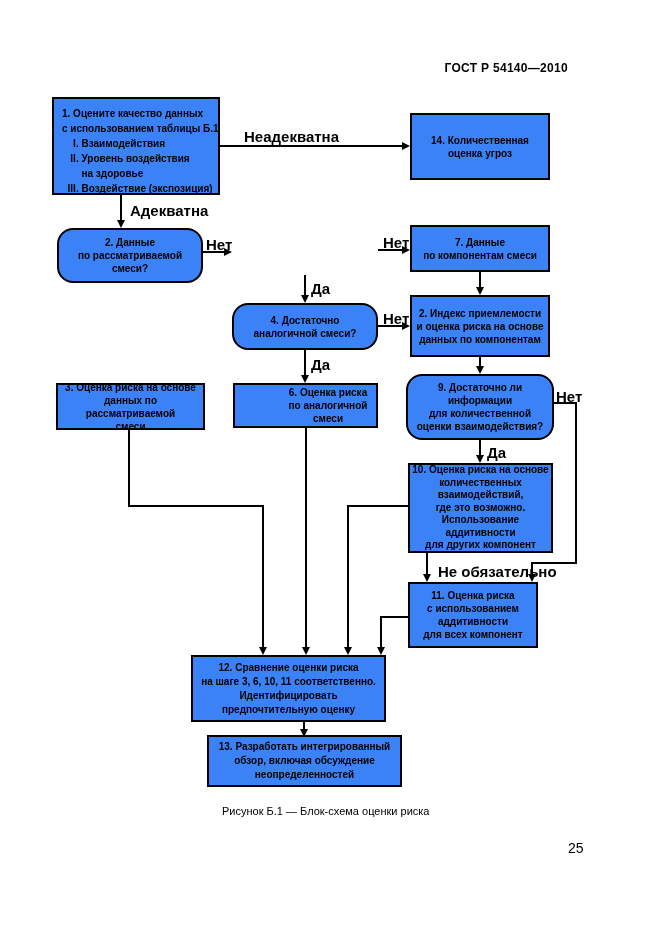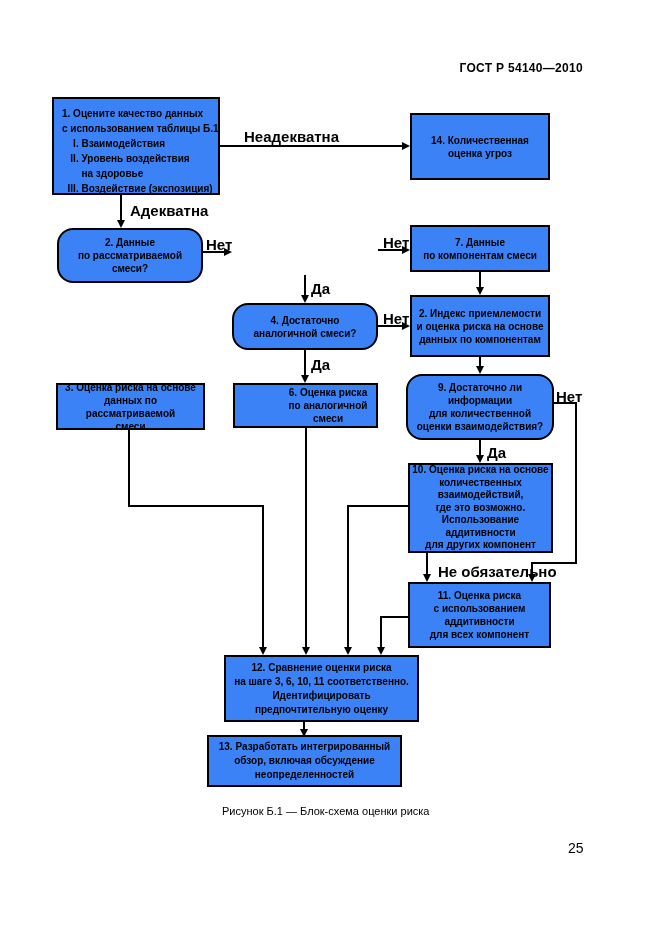--- a/index.html
+++ b/index.html
@@ -1,43 +1,43 @@
 <!DOCTYPE html>
 <html><head>
 <meta charset="utf-8">
 <style>
   html,body{margin:0;padding:0;background:#fff;}
   .page{
     position:relative;width:661px;height:935px;background:#ffffff;
     font-family:"Liberation Sans",sans-serif;color:#000;overflow:hidden;
     outline:1px solid #e3e3e3;
   }
-  .hdr{position:absolute;top:61px;right:78px;font-size:12px;font-weight:bold;letter-spacing:.3px;}
+  .hdr{position:absolute;top:61px;right:93px;font-size:12px;font-weight:bold;letter-spacing:.3px;}
   .caption{position:absolute;top:805px;left:222px;font-size:11px;}
   .pagenum{position:absolute;top:840px;left:568px;font-size:14px;}
   .node{
     position:absolute;box-sizing:border-box;border:2px solid #000;background:#3b82f6;
     display:flex;align-items:center;justify-content:center;text-align:center;
     font-size:10px;font-weight:bold;line-height:13px;white-space:pre-line;z-index:2;
   }
   .round{border-radius:16px;}
   #n1{left:52px;top:97px;width:168px;height:98px;white-space:pre;text-align:left;
       justify-content:flex-start;align-items:flex-start;padding:7px 2px 0 8px;line-height:15px;}
   #n14{left:410px;top:113px;width:140px;height:67px;}
   #n2{left:57px;top:228px;width:146px;height:55px;}
   #n4{left:232px;top:225px;width:146px;height:50px;}
   #n7{left:410px;top:225px;width:140px;height:47px;}
   #n5{left:232px;top:303px;width:146px;height:47px;}
   #n8{left:410px;top:295px;width:140px;height:62px;}
   #n9{left:406px;top:374px;width:148px;height:66px;}
   #n3{left:56px;top:383px;width:149px;height:47px;}
   #n6{left:233px;top:383px;width:145px;height:45px;padding-left:45px;}
   #n10{left:408px;top:463px;width:145px;height:90px;line-height:12.5px;}
-  #n11{left:408px;top:582px;width:143px;height:66px;}
-  #n12{left:224px;top:655px;width:195px;height:67px;line-height:14px;}
+  #n11{left:408px;top:582px;width:130px;height:66px;}
+  #n12{left:191px;top:655px;width:195px;height:67px;line-height:14px;}
   #n13{left:207px;top:735px;width:195px;height:52px;line-height:14px;}
   .ln{position:absolute;background:#000;z-index:1;}
   .ar{position:absolute;width:0;height:0;z-index:1;}
   .ar.d{border-left:4px solid transparent;border-right:4px solid transparent;border-top:8px solid #000;}
   .ar.r{border-top:4px solid transparent;border-bottom:4px solid transparent;border-left:8px solid #000;}
   .lbl{position:absolute;font-size:15px;font-weight:bold;z-index:3;white-space:nowrap;}
 </style>
 </head>
 <body>
 

